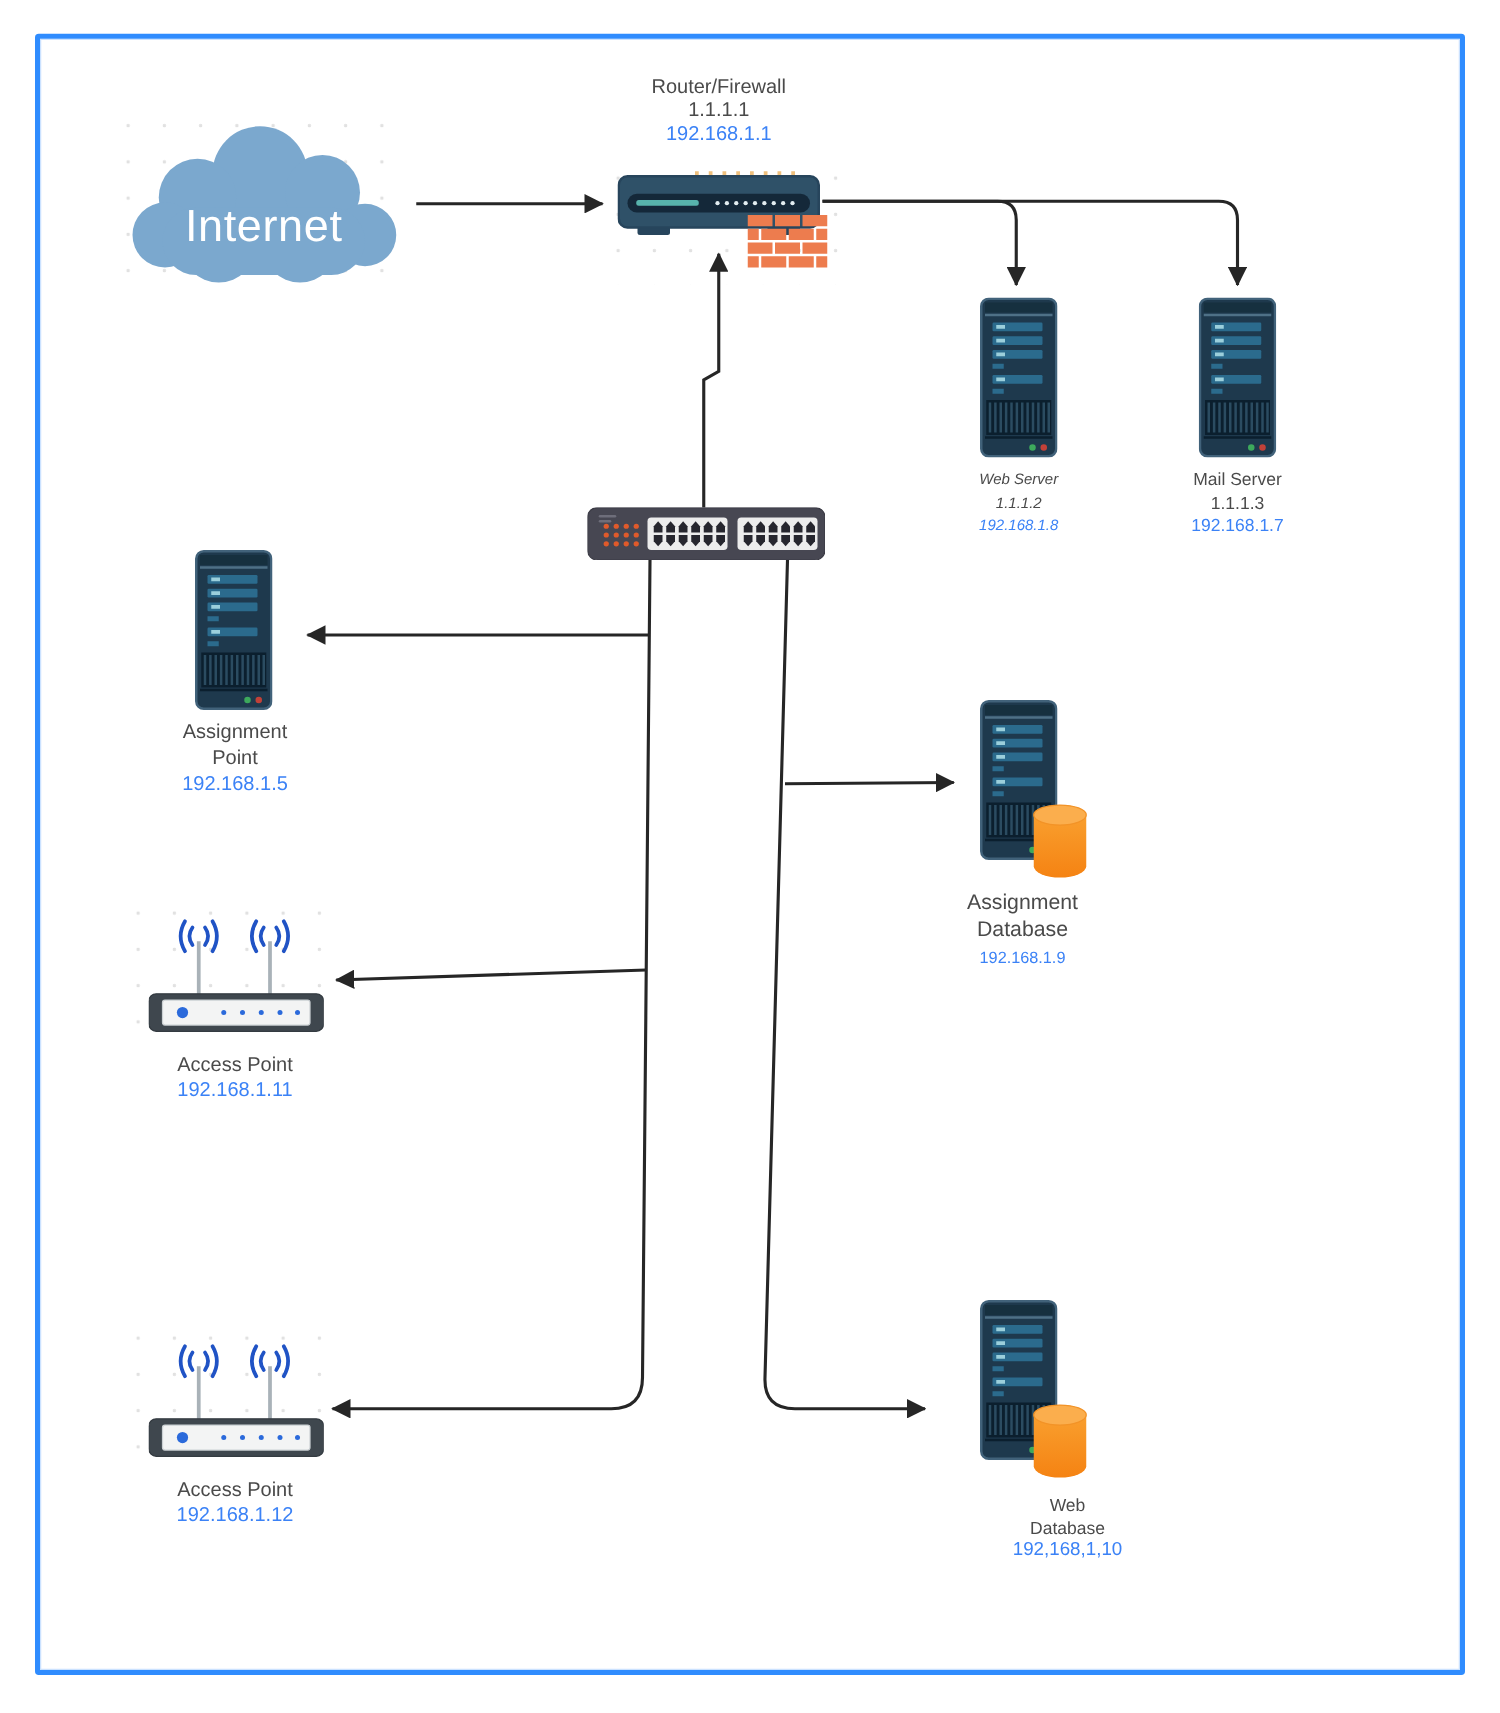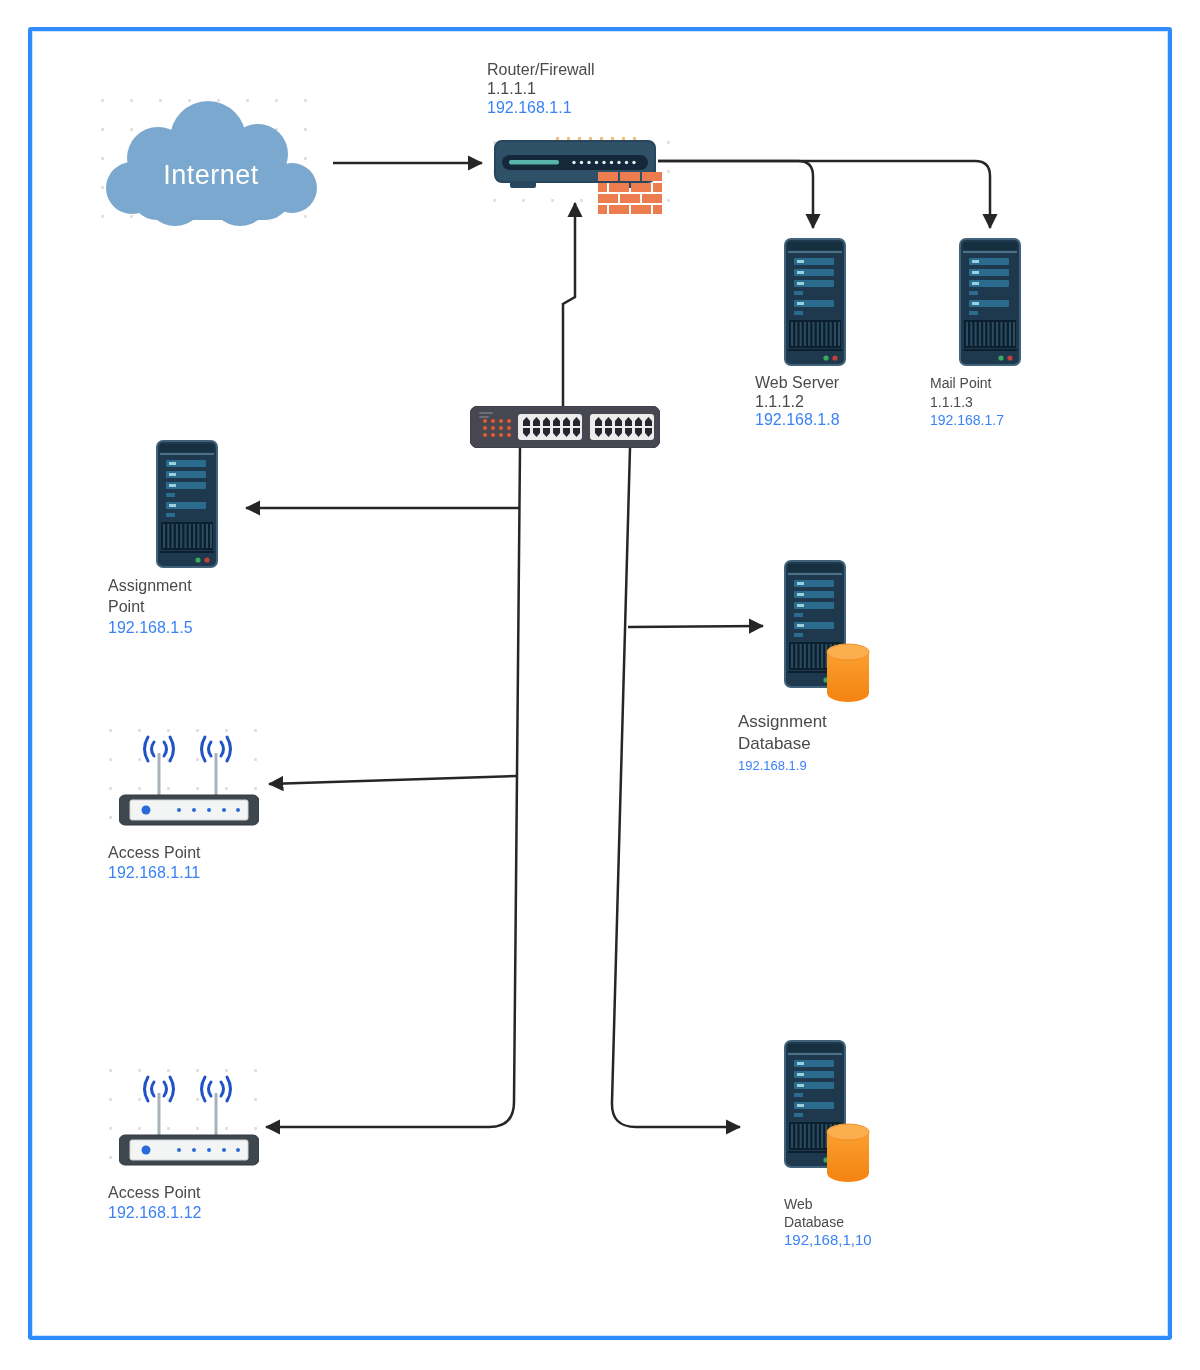--- a/index.html
+++ b/index.html
@@ -13,27 +13,27 @@
     box-shadow:0 0 0 1px rgba(47,140,254,0.25) inset;
   }
   .dots{
     position:absolute;
     background-image:radial-gradient(circle, rgba(90,90,90,0.18) 1.4px, transparent 1.6px);
     background-size:29px 29px;
   }
   svg.edges{position:absolute;left:0;top:0;pointer-events:none;}
   .node{position:absolute;}
   .label{
-    position:absolute;text-align:left;color:#4A4A4A;
+    position:absolute;text-align:center;color:#4A4A4A;
   }
   .label div{white-space:nowrap;}
   .ip{color:#3b82f6;}
   .cloud-text{
     position:absolute;left:0;top:66px;width:100%;text-align:center;
-    color:#ffffff;font-size:27px;letter-spacing:0.5px;
+    color:#ffffff;font-size:36px;letter-spacing:0.5px;
   }
 </style>
 </head>
 <body>
 
 <div id="canvas">
 
   <svg width="0" height="0" style="position:absolute" aria-hidden="true">
     <defs>
       <linearGradient id="dbgrad" x1="0" y1="0" x2="0" y2="1">
@@ -207,33 +207,33 @@
           <rect x="55" y="33" width="9" height="9"></rect>
       </g>
     </svg>
   </div>
 
   <div class="node" style="left:784px;top:238px;width:62px;height:128px;">
     <svg width="62" height="128">
         <use href="#server-tower"></use>
       </svg>
   </div>
-  <div class="label" style="left:755px;top:374px;width:120px;font-size:16px;line-height:18.5px;">
+  <div class="label" style="left:755px;top:374px;width:120px;font-size:12px;line-height:18.5px;font-style:italic;">
     <div>Web Server</div>
     <div>1.1.1.2</div>
     <div class="ip">192.168.1.8</div>
   </div>
 
   <div class="node" style="left:959px;top:238px;width:62px;height:128px;">
     <svg width="62" height="128">
         <use href="#server-tower"></use>
       </svg>
   </div>
   <div class="label" style="left:930px;top:374px;width:120px;font-size:14px;line-height:18.5px;">
-    <div>Mail Point</div>
+    <div>Mail Server</div>
     <div>1.1.1.3</div>
     <div class="ip">192.168.1.7</div>
   </div>
 
   <div class="node" style="left:470px;top:406px;width:190px;height:42px;">
     <svg width="190" height="42" viewBox="0 0 190 42">
       <rect x="0" y="0" width="190" height="42" rx="8" fill="#474752" stroke="#3A3A44"></rect>
       <rect x="9" y="6" width="14" height="2" rx="1" fill="#6E6E7A"></rect>
       <rect x="9" y="10" width="10" height="2" rx="1" fill="#6E6E7A"></rect>
       <g fill="#E05A2B">

